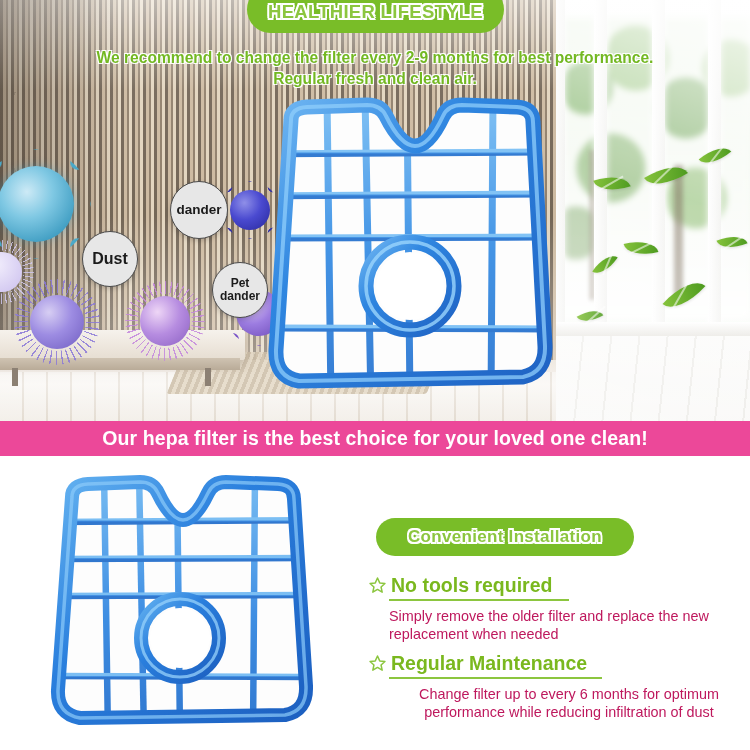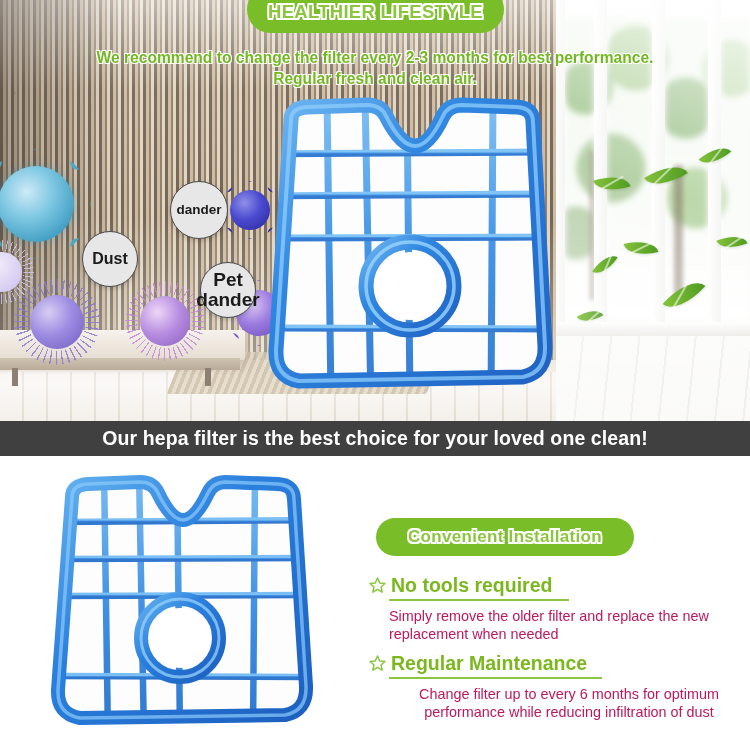--- a/index.html
+++ b/index.html
@@ -302,35 +302,35 @@
         <circle cx="155" cy="190" r="34" fill="#ffffff"></circle>
       </svg>
     </div>
 
     <div class="bubble" style="left:82px;top:231px;width:54px;height:54px;font-size:16px;">
       <span>Dust</span>
     </div>
     <div class="bubble" style="left:170px;top:181px;width:56px;height:56px;font-size:13.5px;">
       <span>dander</span>
     </div>
-    <div class="bubble" style="left:200px;top:262px;width:56px;height:56px;font-size:19px;padding:0 4px;box-sizing:border-box;">
+    <div class="bubble" style="left:212px;top:262px;width:56px;height:56px;font-size:12px;padding:0 4px;box-sizing:border-box;">
       <span>Pet dander</span>
     </div>
 
     <div class="pill" style="left:247px;top:-14px;width:257px;height:47px;background:#79bd28;">
       <span class="pill-text" style="font-size:18.5px;margin-top:4px;">HEALTHIER LIFESTYLE</span>
     </div>
 
     <div class="headline-sub">
-      <div>We recommend to change the filter every 2-3 months for best performance.</div>
+      <div>We recommend to change the filter every 2-9 months for best performance.</div>
       <div>Regular fresh and clean air.</div>
     </div>
   </div>
 
-  <div class="banner" style="background:#404040;">
+  <div class="banner" style="background:#ec4899;">
     <span class="banner-text">Our hepa filter is the best choice for your loved one clean!</span>
   </div>
 
   <div class="bottom">
 
     <div class="filter-wrap" style="left:40px;top:15px;width:285px;height:265px;">
       <svg class="filter-svg" viewBox="0 0 285 265">
         <defs>
           <linearGradient id="frameG2" x1="0" y1="0" x2="1" y2="1">
             <stop offset="0%" stop-color="#63b1f0"></stop>

